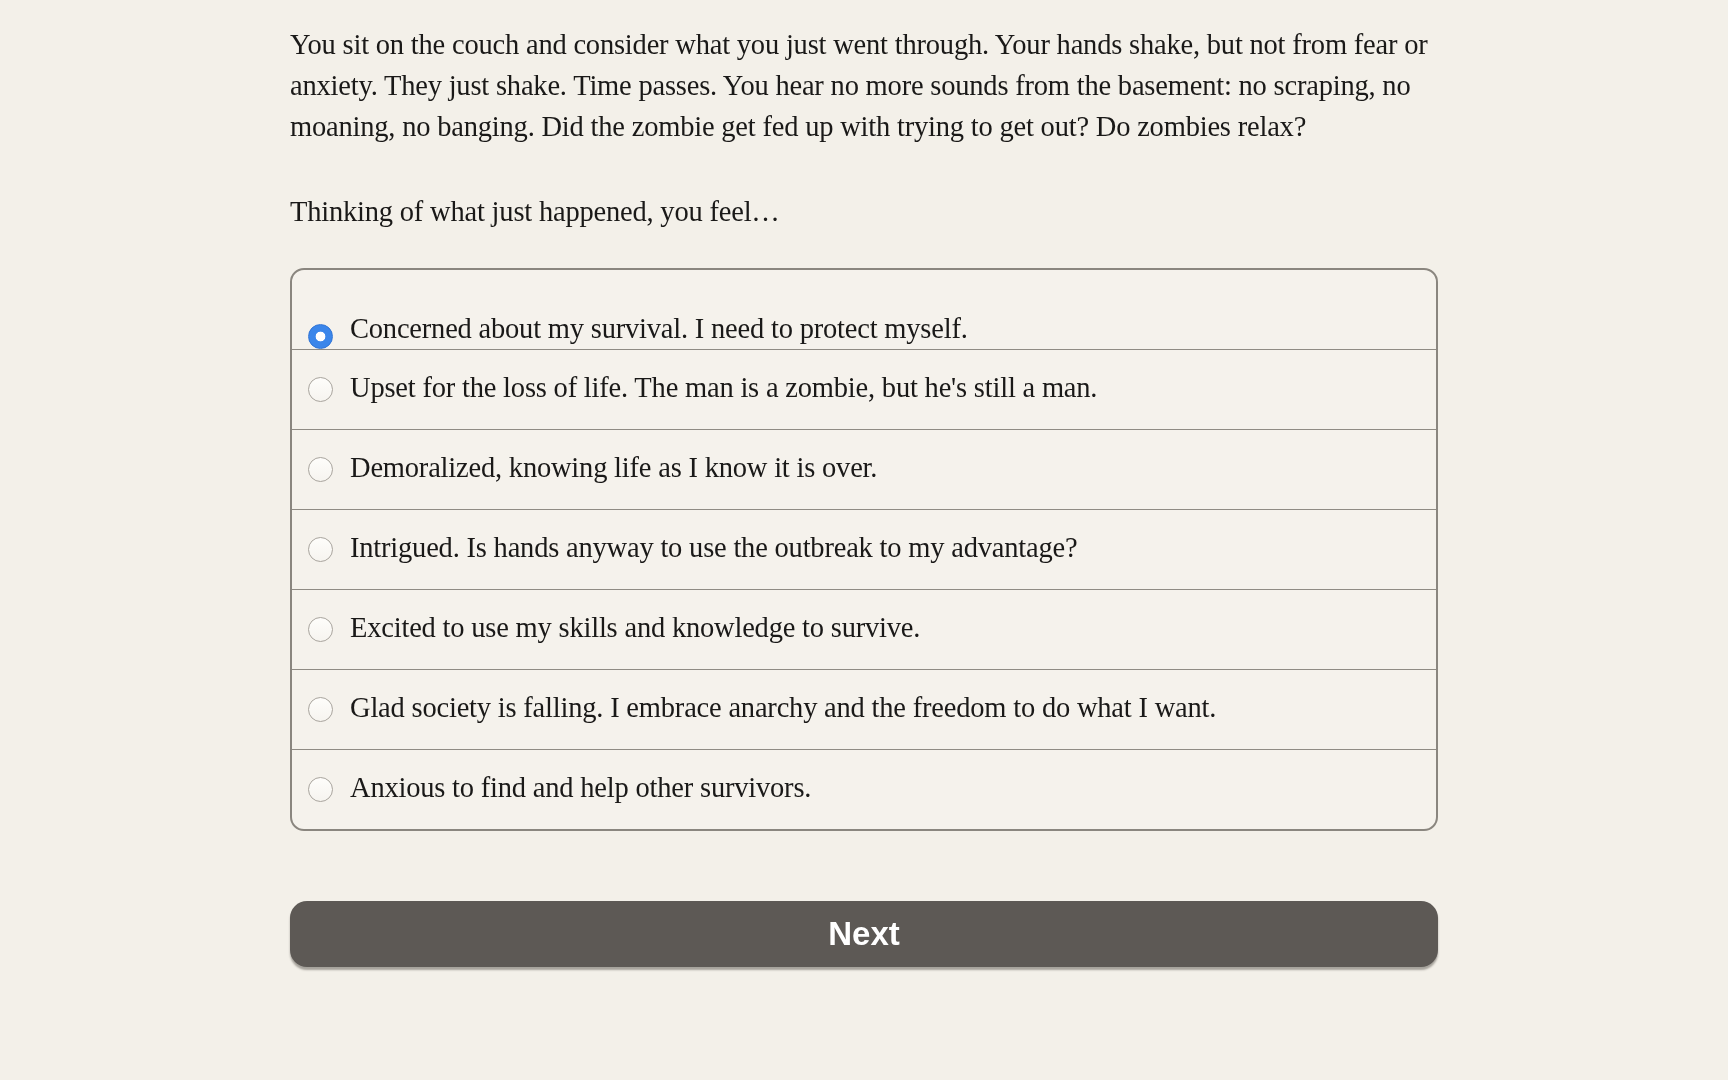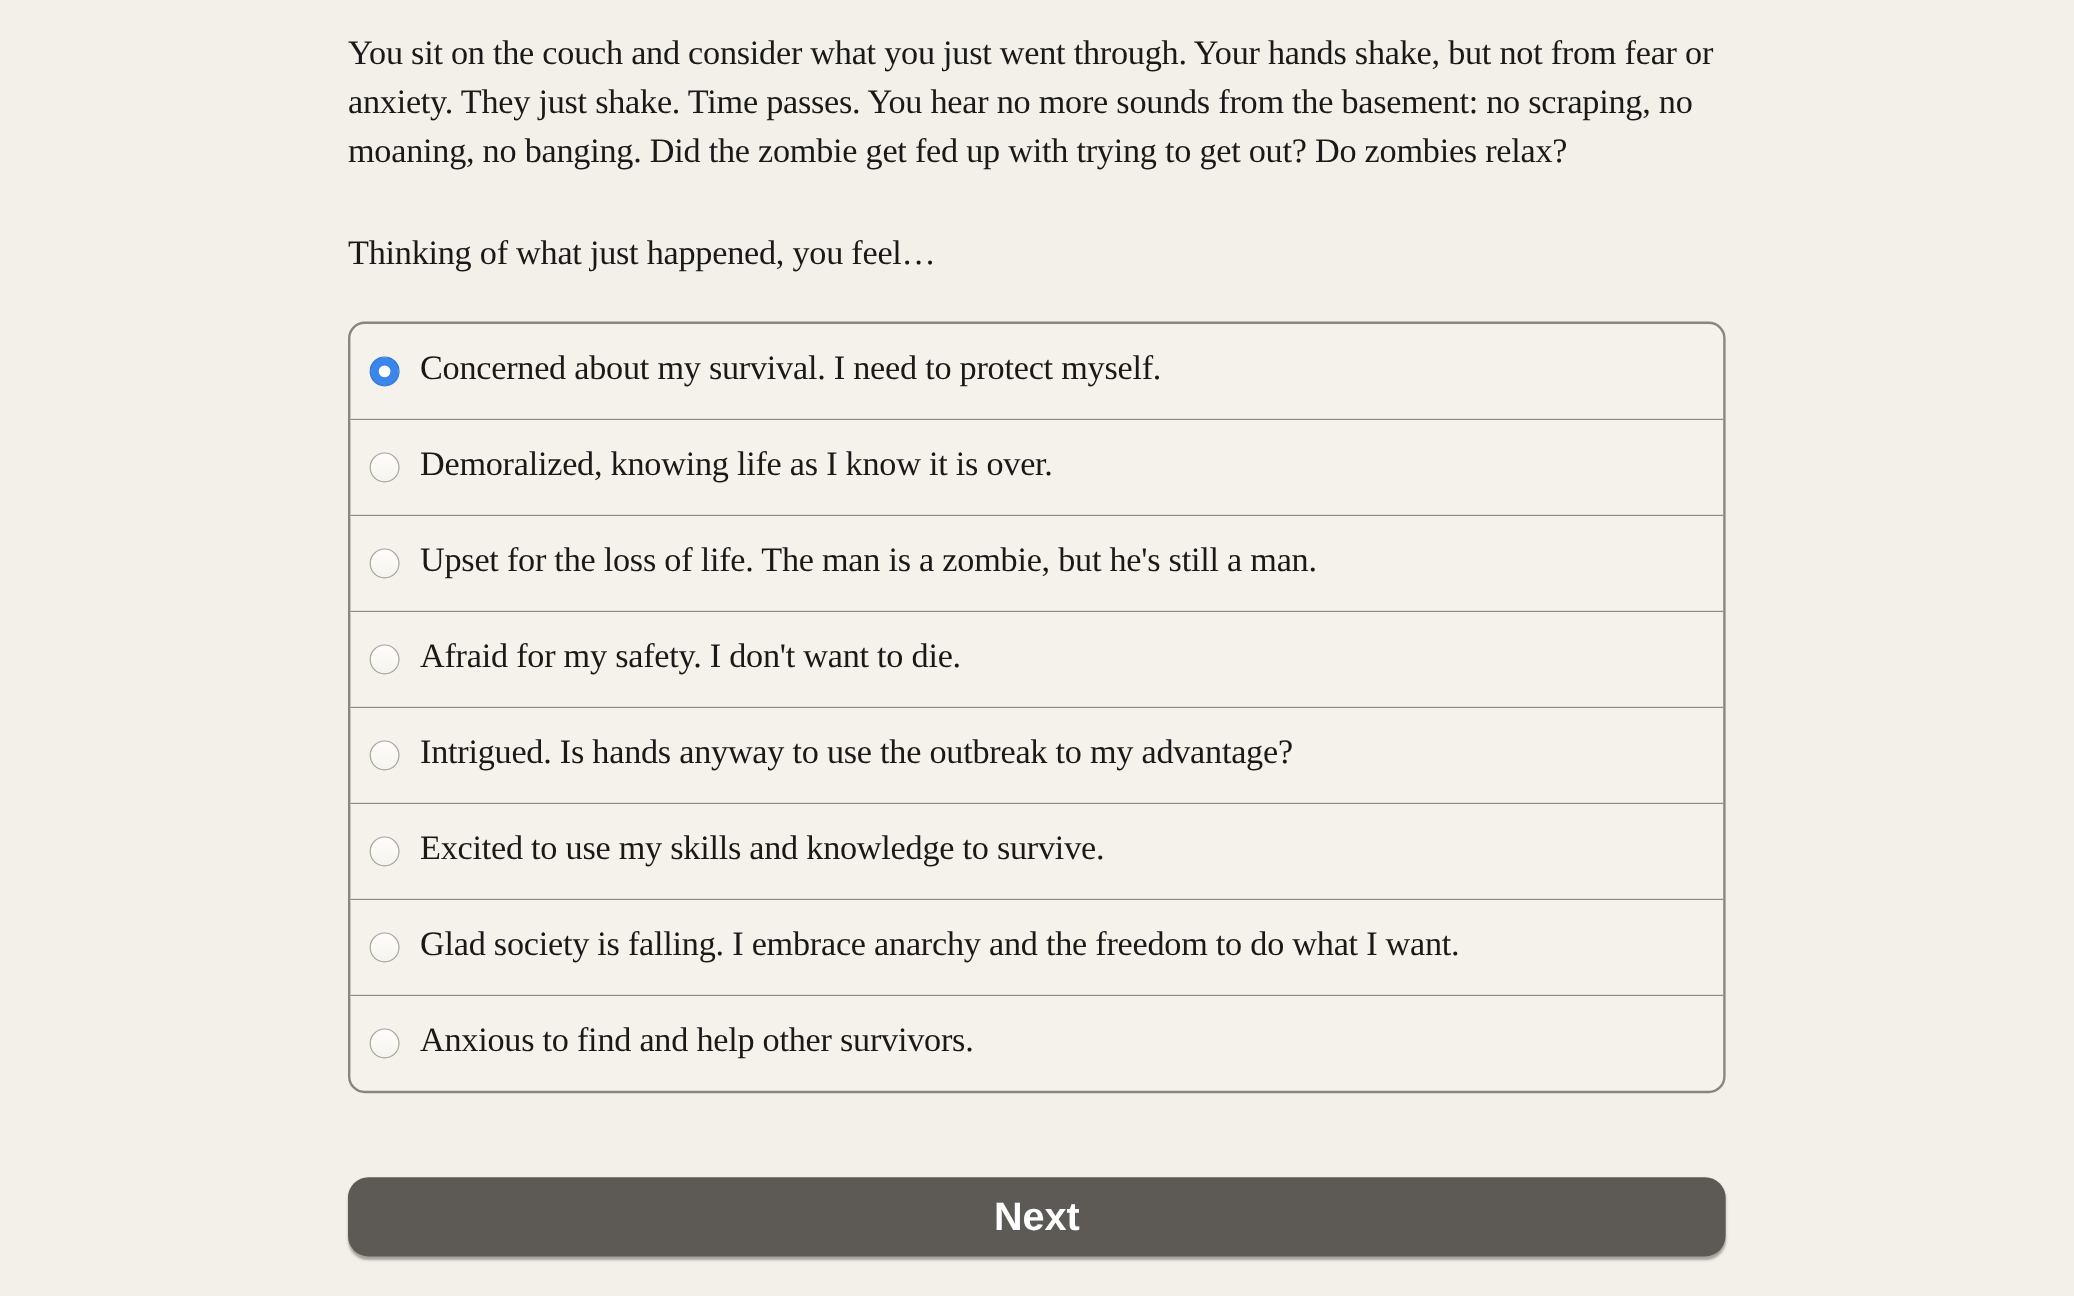--- a/index.html
+++ b/index.html
@@ -46,20 +46,21 @@
   .choice-row {
     display: flex;
     align-items: center;
     height: 79px;
     padding-left: 16px;
     border-top: 1px solid #8f8b84;
     cursor: pointer;
   }
   .choice-row:first-child {
     border-top: none;
+    align-items: flex-end;
   }
   .radio {
     box-sizing: border-box;
     flex-shrink: 0;
     width: 25px;
     height: 25px;
     border-radius: 50%;
     border: 1.5px solid #a9a59e;
     background: linear-gradient(180deg, #fefdfb, #f6f4ef);
   }
@@ -102,29 +103,25 @@
     <p class="prompt">Thinking of what just happened, you feel…</p>
   </div>
 
   <div class="choice-list">
     <div class="choice-row">
       <span class="radio checked"></span>
       <span class="choice-label">Concerned about my survival. I need to protect myself.</span>
     </div>
     <div class="choice-row">
       <span class="radio"></span>
-      <span class="choice-label">Demoralized, knowing life as I know it is over.</span>
-    </div>
-    <div class="choice-row">
-      <span class="radio"></span>
       <span class="choice-label">Upset for the loss of life. The man is a zombie, but he's still a man.</span>
     </div>
     <div class="choice-row">
       <span class="radio"></span>
-      <span class="choice-label">Afraid for my safety. I don't want to die.</span>
+      <span class="choice-label">Demoralized, knowing life as I know it is over.</span>
     </div>
     <div class="choice-row">
       <span class="radio"></span>
       <span class="choice-label">Intrigued. Is hands anyway to use the outbreak to my advantage?</span>
     </div>
     <div class="choice-row">
       <span class="radio"></span>
       <span class="choice-label">Excited to use my skills and knowledge to survive.</span>
     </div>
     <div class="choice-row">

